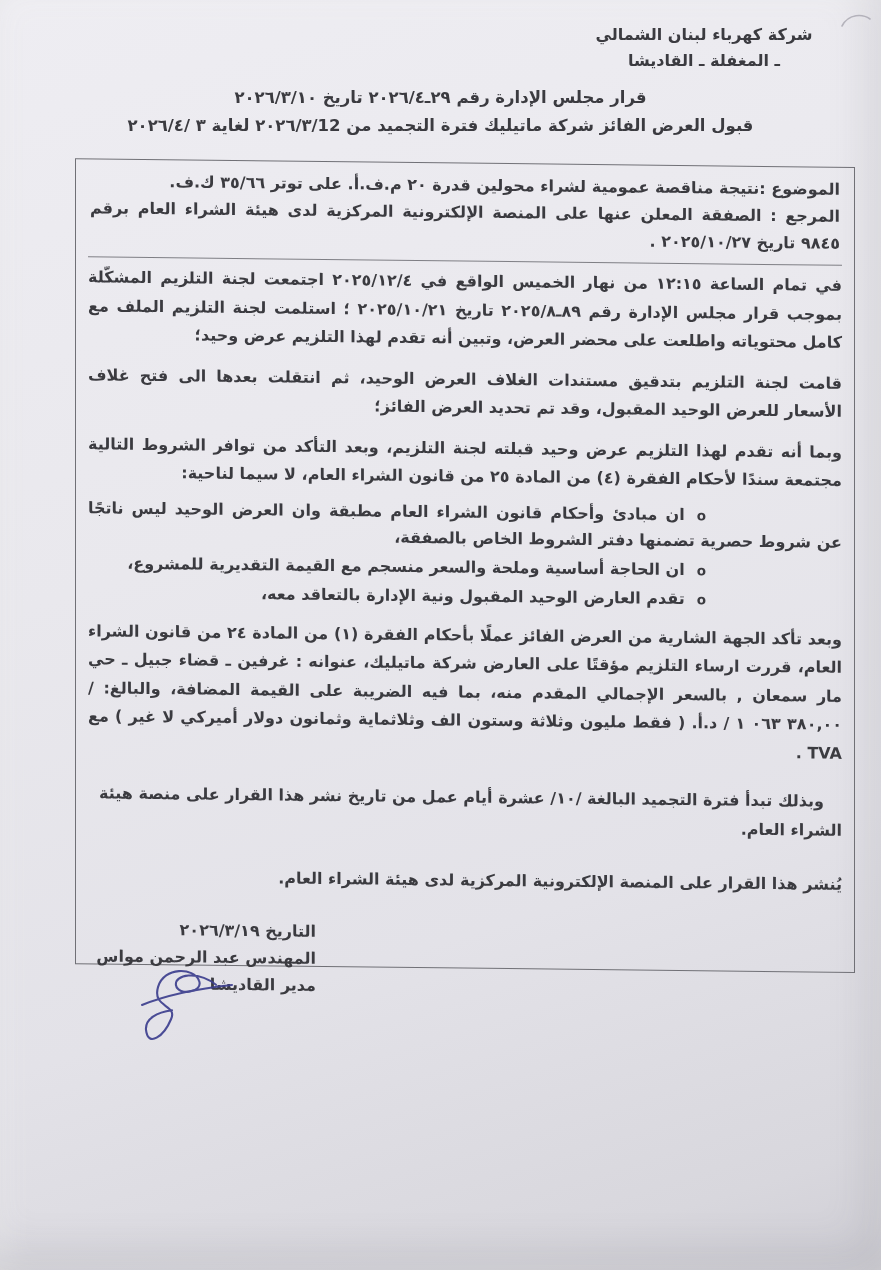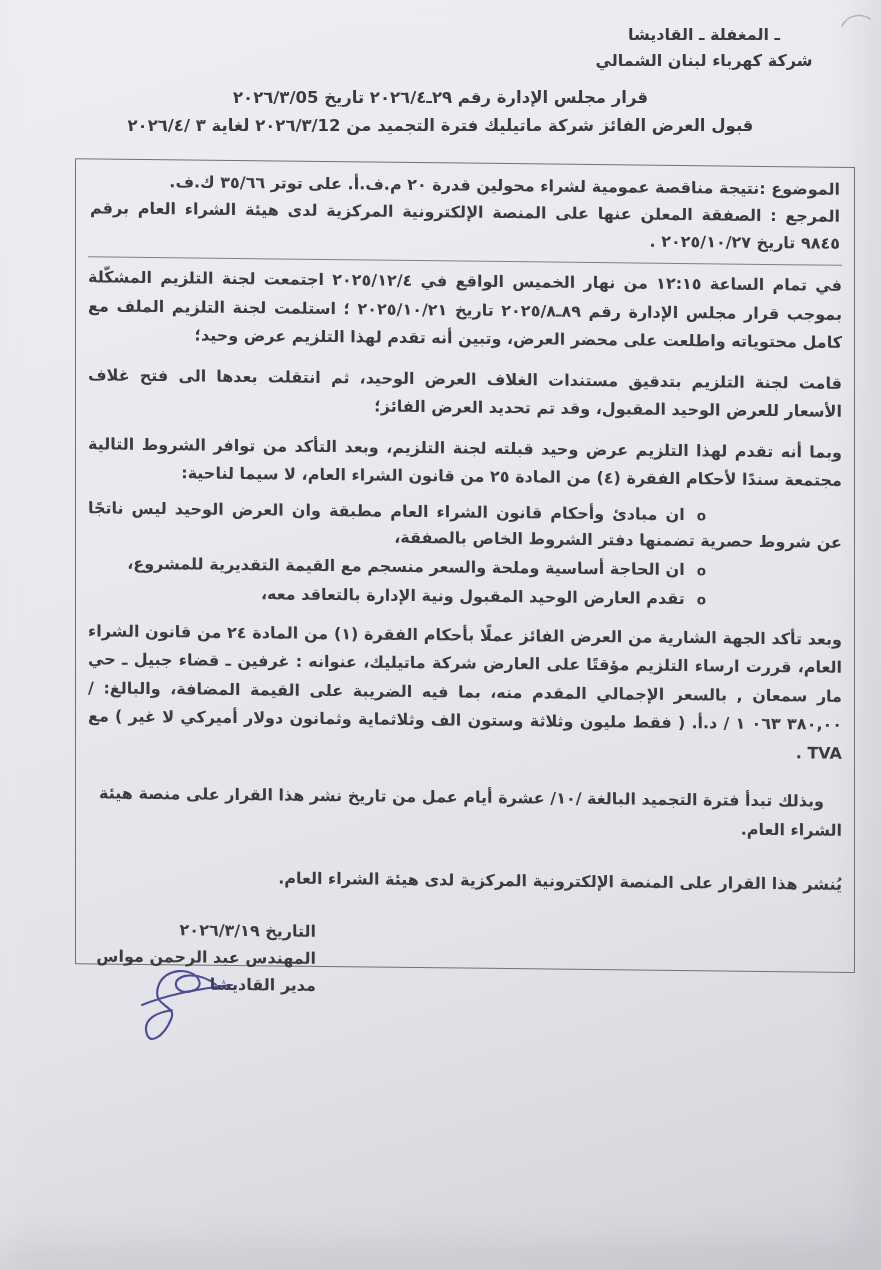--- a/index.html
+++ b/index.html
@@ -70,26 +70,26 @@
 
 <div class="paper"></div>
 
 <svg class="pen-mark" width="34" height="22" viewBox="0 0 34 22">
   <path d="M3 16 C10 3 24 4 31 9" fill="none" stroke="#9a98a2" stroke-width="1.6" stroke-linecap="round"></path>
 </svg>
 
 <div class="doc">
 
   <div class="company">
+    <div>شركة كهرباء لبنان الشمالي</div>
     <div>ـ المغفلة ـ القاديشا</div>
-    <div>شركة كهرباء لبنان الشمالي</div>
   </div>
 
   <div class="title">
-    <div>قرار مجلس الإدارة رقم ٢٩ـ٢٠٢٦/٤ تاريخ ٢٠٢٦/٣/05</div>
+    <div>قرار مجلس الإدارة رقم ٢٩ـ٢٠٢٦/٤ تاريخ ٢٠٢٦/٣/١٠</div>
     <div>قبول العرض الفائز شركة ماتيليك فترة التجميد من ٢٠٢٦/٣/12 لغاية ٣ /٢٠٢٦/٤</div>
   </div>
 
   <div class="box">
 
     <div class="meta">
       <div>الموضوع :نتيجة مناقصة عمومية لشراء محولين قدرة ٢٠ م.ف.أ. على توتر ٣٥/٦٦ ك.ف.</div>
       <div>المرجع : الصفقة المعلن عنها على المنصة الإلكترونية المركزية لدى هيئة الشراء العام برقم ٩٨٤٥ تاريخ ٢٠٢٥/١٠/٢٧ .</div>
     </div>
 

